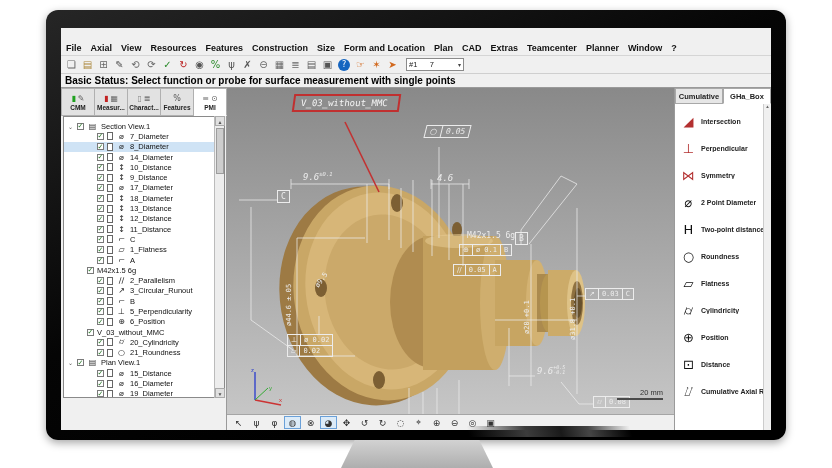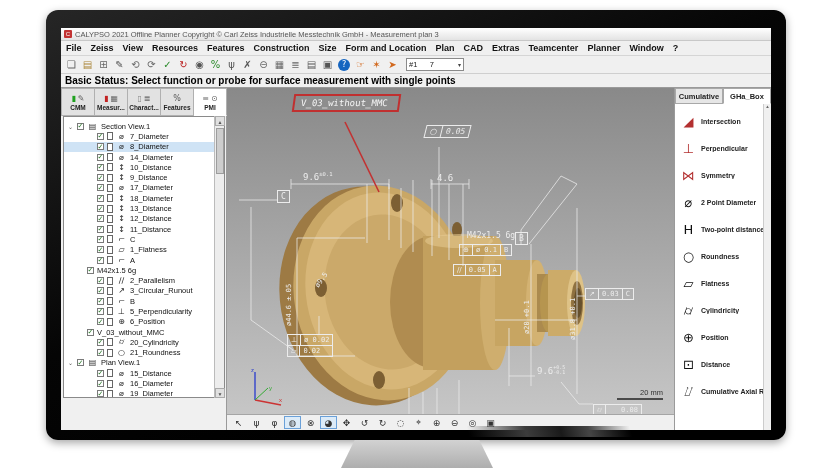--- a/index.html
+++ b/index.html
@@ -56,21 +56,21 @@
   .anno{position:absolute;color:#ececec;font-family:"DejaVu Sans Mono",monospace;font-size:8px;white-space:nowrap;}
   .flag{border:2px solid #c03030;background:rgba(150,150,150,.18);color:#f4f4f4;padding:2px 10px 2px 6px;font-size:9px;transform:skewX(-8deg);}
   .callout{display:flex;border:1px solid #ececec;transform:skewX(-14deg);}
   .callout span{padding:1px 4px;font-size:8px;}
   .callout .co-sym{border-right:1px solid #ececec;font-family:"DejaVu Sans",sans-serif;}
   .fcf{display:flex;border:1px solid #ececec;font-size:7px;}
   .fcf span{padding:1px 3px;border-right:1px solid #ececec;font-family:"DejaVu Sans Mono",monospace;}
   .fcf span:first-child{font-family:"DejaVu Sans",sans-serif;}
   .fcf span:last-child{border-right:none;}
   .datum{width:13px;height:13px;border:1px solid #ececec;display:flex;align-items:center;justify-content:center;font-size:8px;}
-  .dim{display:flex;align-items:flex-start;gap:0;}
+  .dim{display:flex;align-items:flex-start;gap:0;font-style:italic;}
   .dim .dmain{font-size:9px;}
   .dim .dtol{font-size:5.5px;margin-top:-1px;}
   .dim .dtolcol{display:flex;flex-direction:column;font-size:5px;line-height:5px;margin-top:-1px;}
   .rot90{transform:rotate(-90deg);transform-origin:left top;}
   .scalebar{border-bottom:2px solid #4a4a4a;color:#333;font-family:"Liberation Sans",sans-serif;font-size:7.5px;text-align:right;padding-bottom:1px;width:46px;}
 
   
   .rightpanel{position:absolute;left:613px;top:60px;width:97px;height:342px;background:#fff;border-left:1px solid #9a9a9a;}
   .rtabs{display:flex;height:16px;}
   .rtab{flex:1;border:1px solid #a8a8a8;background:#e6e6e6;font-size:7.5px;font-weight:700;display:flex;align-items:center;justify-content:center;white-space:nowrap;}
@@ -80,28 +80,24 @@
   .abico{width:15px;text-align:center;font-family:"DejaVu Sans",sans-serif;font-size:13px;flex:none;}
   .ablab{font-size:7px;font-weight:600;color:#222;white-space:nowrap;overflow:hidden;}
   .rsb{position:absolute;right:0;top:16px;width:8px;bottom:0;background:#f0f0f0;border-left:1px solid #ccc;font-size:4.5px;color:#666;text-align:center;}
 </style>
 </head>
 <body>
 
 <div class="monitor">
   <div class="screen">
 
-    <div class="titlebar">
-      <span class="appicon">C</span>
-      <span>CALYPSO 2021 Offline Planner Copyright © Carl Zeiss Industrielle Messtechnik GmbH - Measurement plan 3</span>
-    </div>
 
     <div class="menubar">
         <span class="menu-item">File</span>
-        <span class="menu-item">Zeiss</span>
+        <span class="menu-item">Axial</span>
         <span class="menu-item">View</span>
         <span class="menu-item">Resources</span>
         <span class="menu-item">Features</span>
         <span class="menu-item">Construction</span>
         <span class="menu-item">Size</span>
         <span class="menu-item">Form and Location</span>
         <span class="menu-item">Plan</span>
         <span class="menu-item">CAD</span>
         <span class="menu-item">Extras</span>
         <span class="menu-item">Teamcenter</span>
@@ -482,21 +478,21 @@
           <span>0.03</span>
           <span>C</span>
       </div>
       <div class="anno dim" style="left:310px;top:278px;">
         <span class="dmain">9.6</span>
         <span class="dtolcol">
             <span>+0.5</span>
             <span>-0.1</span>
           </span>
       </div>
-      <div class="anno fcf" style="left:366px;top:316px;gap:12px;">
+      <div class="anno fcf" style="left:366px;top:308px;">
         <span>⌭</span>
           <span>0.08</span>
       </div>
       <div class="anno scalebar" style="left:390px;top:300px;">20 mm</div>
 
       <svg class="abs" style="left:8px;bottom:22px;" width="50" height="44">
         <line x1="20" y1="36" x2="20" y2="8" stroke="#3344cc" stroke-width="1.4"></line>
         <line x1="20" y1="36" x2="46" y2="41" stroke="#cc3333" stroke-width="1.4"></line>
         <line x1="20" y1="36" x2="33" y2="24" stroke="#33aa33" stroke-width="1"></line>
         <text x="16" y="8" font-size="6" fill="#3344cc">z</text>

